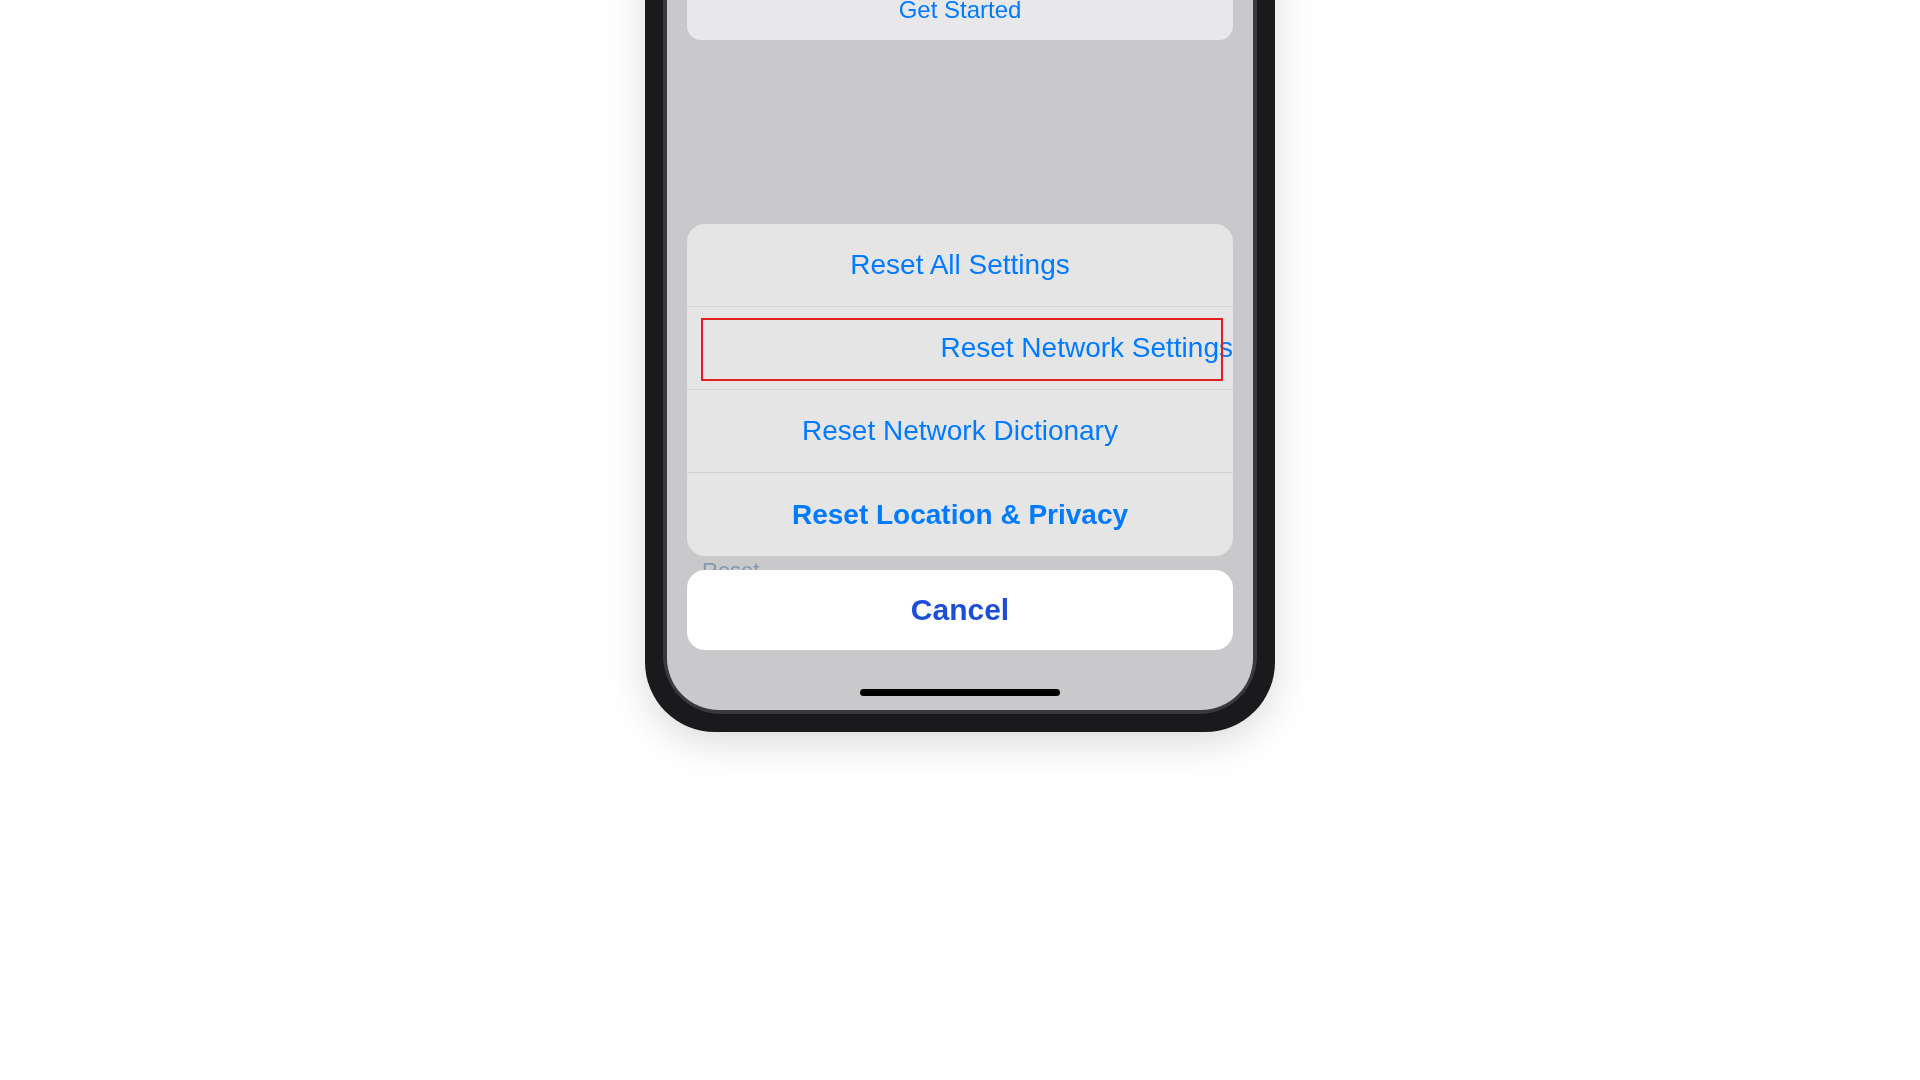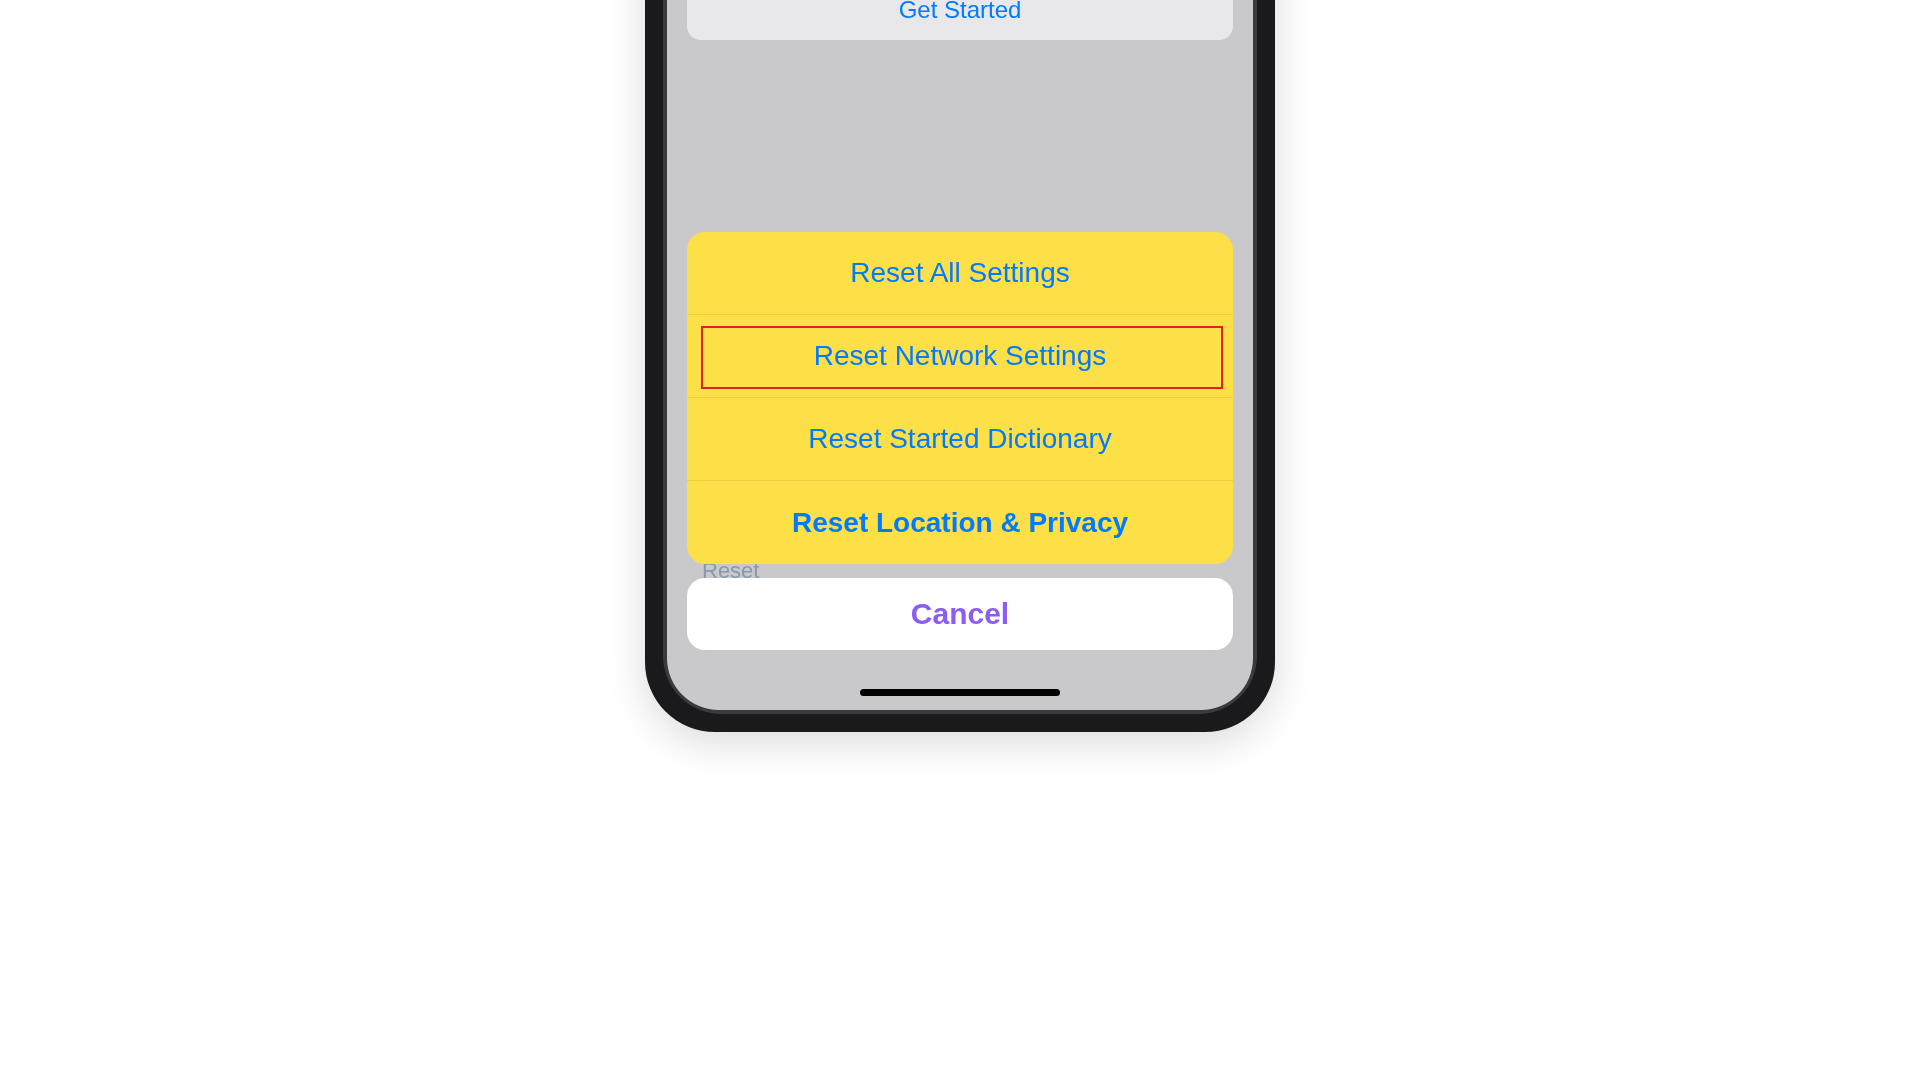--- a/index.html
+++ b/index.html
@@ -76,21 +76,21 @@
     }
     
     .action-sheet {
       position: absolute;
       left: 20px;
       right: 20px;
       bottom: 60px;
     }
     
     .options-card {
-      background: #fde047;
+      background: #e5e5e5;
       border-radius: 18px;
       overflow: hidden;
       margin-bottom: 14px;
     }
     
     .option-item {
       height: 83px;
       display: flex;
       align-items: center;
       justify-content: center;
@@ -102,40 +102,41 @@
       position: relative;
     }
     
     .option-item:last-child {
       border-bottom: none;
       font-weight: bold;
     }
     
     .option-item.highlighted {
       position: relative;
+      justify-content: flex-end;
     }
     
     .highlight-box {
       position: absolute;
       top: 11px;
       left: 14px;
       right: 10px;
       bottom: 8px;
       border: 2px solid #e02020;
       pointer-events: none;
     }
     
     .cancel-btn {
       background: #ffffff;
       border-radius: 18px;
-      height: 72px;
+      height: 80px;
       display: flex;
       align-items: center;
       justify-content: center;
-      color: #8b5cf6;
+      color: #1d4ed8;
       font-size: 30px;
       font-weight: 600;
       cursor: pointer;
     }
     
     .home-indicator {
       position: absolute;
       bottom: 14px;
       left: 50%;
       transform: translateX(-50%);
@@ -166,21 +167,21 @@
             <span>Reset All Settings</span>
           </div>
 
           <div class="option-item highlighted">
             <div class="highlight-box"></div>
             <span>Reset Network Settings</span>
           </div>
 
 
           <div class="option-item">
-            <span>Reset Started Dictionary</span>
+            <span>Reset Network Dictionary</span>
           </div>
 
 
           <div class="option-item">
             <span>Reset Location &amp; Privacy</span>
           </div>
 
         </div>
 
         <div class="cancel-btn">

